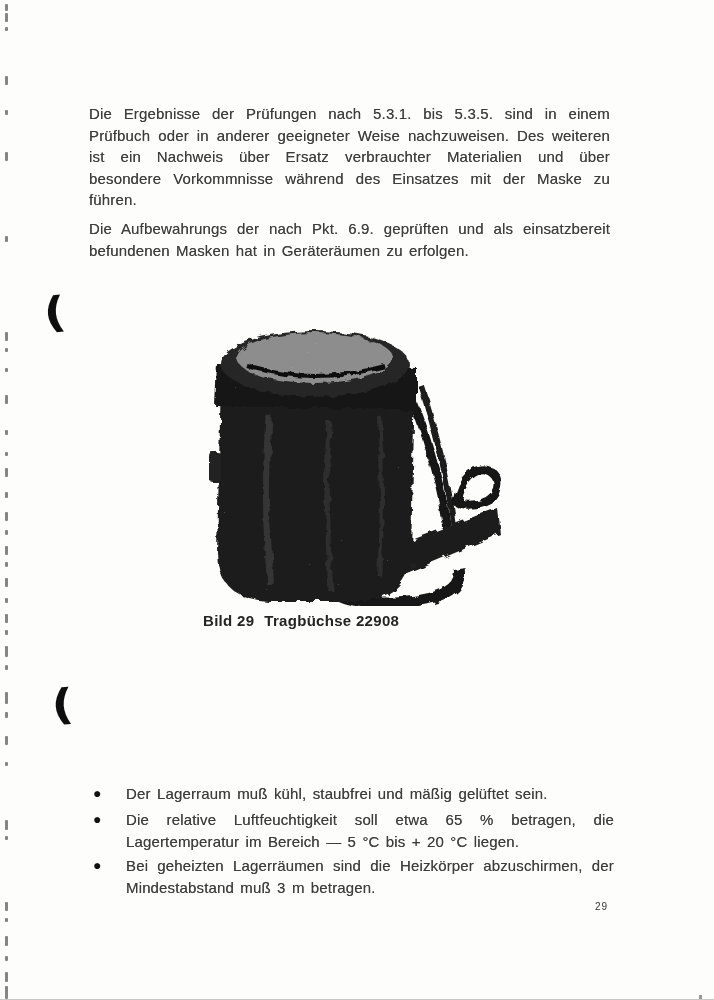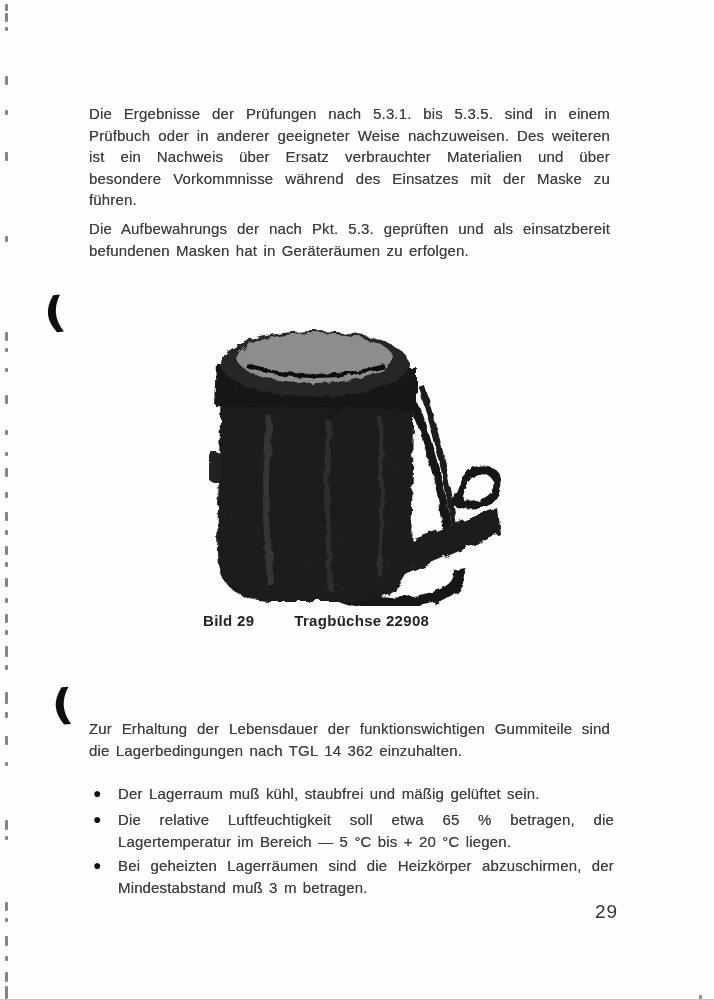--- a/index.html
+++ b/index.html
@@ -19,30 +19,31 @@
     letter-spacing:.2px;
   }
   .para{
     position:absolute;left:77px;width:521px;margin:12px;
     font-size:15px;line-height:21.6px;
     text-align:justify;word-spacing:2px;letter-spacing:.15px;
     text-shadow:0 0 .4px rgba(70,70,70,.75);
   }
   .figurebox{position:absolute;left:209px;top:306px;width:292px;height:300px;margin:0;}
   .caption{position:absolute;left:203px;top:612px;font-size:15px;color:#242424;}
-  .cap-label{font-weight:600;margin-right:40px;letter-spacing:.3px;text-align:center;}
+  .cap-label{font-weight:600;margin-right:10px;letter-spacing:.3px;text-align:center;}
   .cap-title{font-weight:700;letter-spacing:.3px;}
   .bullet{position:absolute;left:93px;width:521px;display:flex;}
   .dot{width:25px;flex:0 0 25px;font-size:14px;line-height:21.6px;color:#111;}
   .btext{
     flex:1;font-size:15px;line-height:21.6px;text-align:justify;
     word-spacing:2px;letter-spacing:.15px;
     text-shadow:0 0 .4px rgba(70,70,70,.75);
+    margin-left:8px;
   }
-  .pagenum{position:absolute;left:595px;top:901px;font-size:19px;color:#333;letter-spacing:1px;}
+  .pagenum{position:absolute;left:595px;top:901px;font-size:10px;color:#333;letter-spacing:1px;}
   .edge-mark{position:absolute;left:5px;width:3px;background:#454545;opacity:.65;border-radius:1px;}
   .paren-mark{
     position:absolute;color:#0e0e0e;
     font-family:"DejaVu Sans", sans-serif;font-weight:700;
     transform-origin:center;
   }
   .bottom-edge{position:absolute;left:0;bottom:0;width:100%;height:1.5px;background:#9a9a9a;opacity:.55;}
   .corner-dot{position:absolute;width:3px;height:4px;background:#555;opacity:.6;}
 </style>
 </head>
@@ -91,21 +92,21 @@
     </div>
   <div id="paren-marks">
       <span class="paren-mark" style="left: 45px; top: 288px; font-size: 42px; transform: rotate(-6deg) scaleX(1.15);">(</span>
       <span class="paren-mark" style="left: 53px; top: 680px; font-size: 42px; transform: rotate(-4deg) scaleX(1.15);">(</span>
     </div>
   <div class="bottom-edge"></div>
   <div class="corner-dot" style="left:699px;top:995px"></div>
 
   <p class="para" style="top:91px">Die Ergebnisse der Prüfungen nach 5.3.1. bis 5.3.5. sind in einem Prüfbuch oder in anderer geeigneter Weise nachzuweisen. Des weiteren ist ein Nachweis über Ersatz verbrauchter Materialien und über besondere Vorkommnisse während des Einsatzes mit der Maske zu führen.</p>
 
-  <p class="para" style="top:206px">Die Aufbewahrungs der nach Pkt. 5.3. geprüften und als einsatzbereit befunde­nen Masken hat in Geräteräumen zu erfolgen.</p>
+  <p class="para" style="top:206px">Die Aufbewahrungs der nach Pkt. 6.9. geprüften und als einsatzbereit befunde­nen Masken hat in Geräteräumen zu erfolgen.</p>
 
   <figure class="figurebox">
     <svg width="292" height="300" viewBox="0 0 292 300" xmlns="http://www.w3.org/2000/svg">
       <defs>
         <filter id="speckle" x="0%" y="0%" width="100%" height="100%">
           <feTurbulence type="fractalNoise" baseFrequency="0.52" numOctaves="2" seed="7"></feTurbulence>
           <feComponentTransfer>
             <feFuncA type="discrete" tableValues="0 0 0 0 0 0 0 0 0 0 1"></feFuncA>
           </feComponentTransfer>
           <feColorMatrix type="matrix" values="0 0 0 0 0.08  0 0 0 0 0.08  0 0 0 0 0.08  0 0 0 1 0"></feColorMatrix>
@@ -156,21 +157,20 @@
       </g>
 
       <rect x="6" y="30" width="204" height="268" filter="url(#grainlight)" opacity="0.22"></rect>
     </svg>
   </figure>
 
   <div class="caption">
     <span class="cap-label">Bild 29</span><span class="cap-title">Tragbüchse 22908</span>
   </div>
 
-  <p class="para" style="top:706px">Zur Erhaltung der Lebensdauer der funktionswichtigen Gummiteile sind die Lager­bedingungen nach TGL 14 362 einzuhalten.</p>
 
   <div class="bullet" style="top:783px">
     <span class="dot">●</span>
     <span class="btext">Der Lagerraum muß kühl, staubfrei und mäßig gelüftet sein.</span>
   </div>
   <div class="bullet" style="top:809px">
     <span class="dot">●</span>
     <span class="btext">Die relative Luftfeuchtigkeit soll etwa 65 % betragen, die Lagertemperatur im Bereich — 5 °C bis + 20 °C liegen.</span>
   </div>
   <div class="bullet" style="top:855px">

